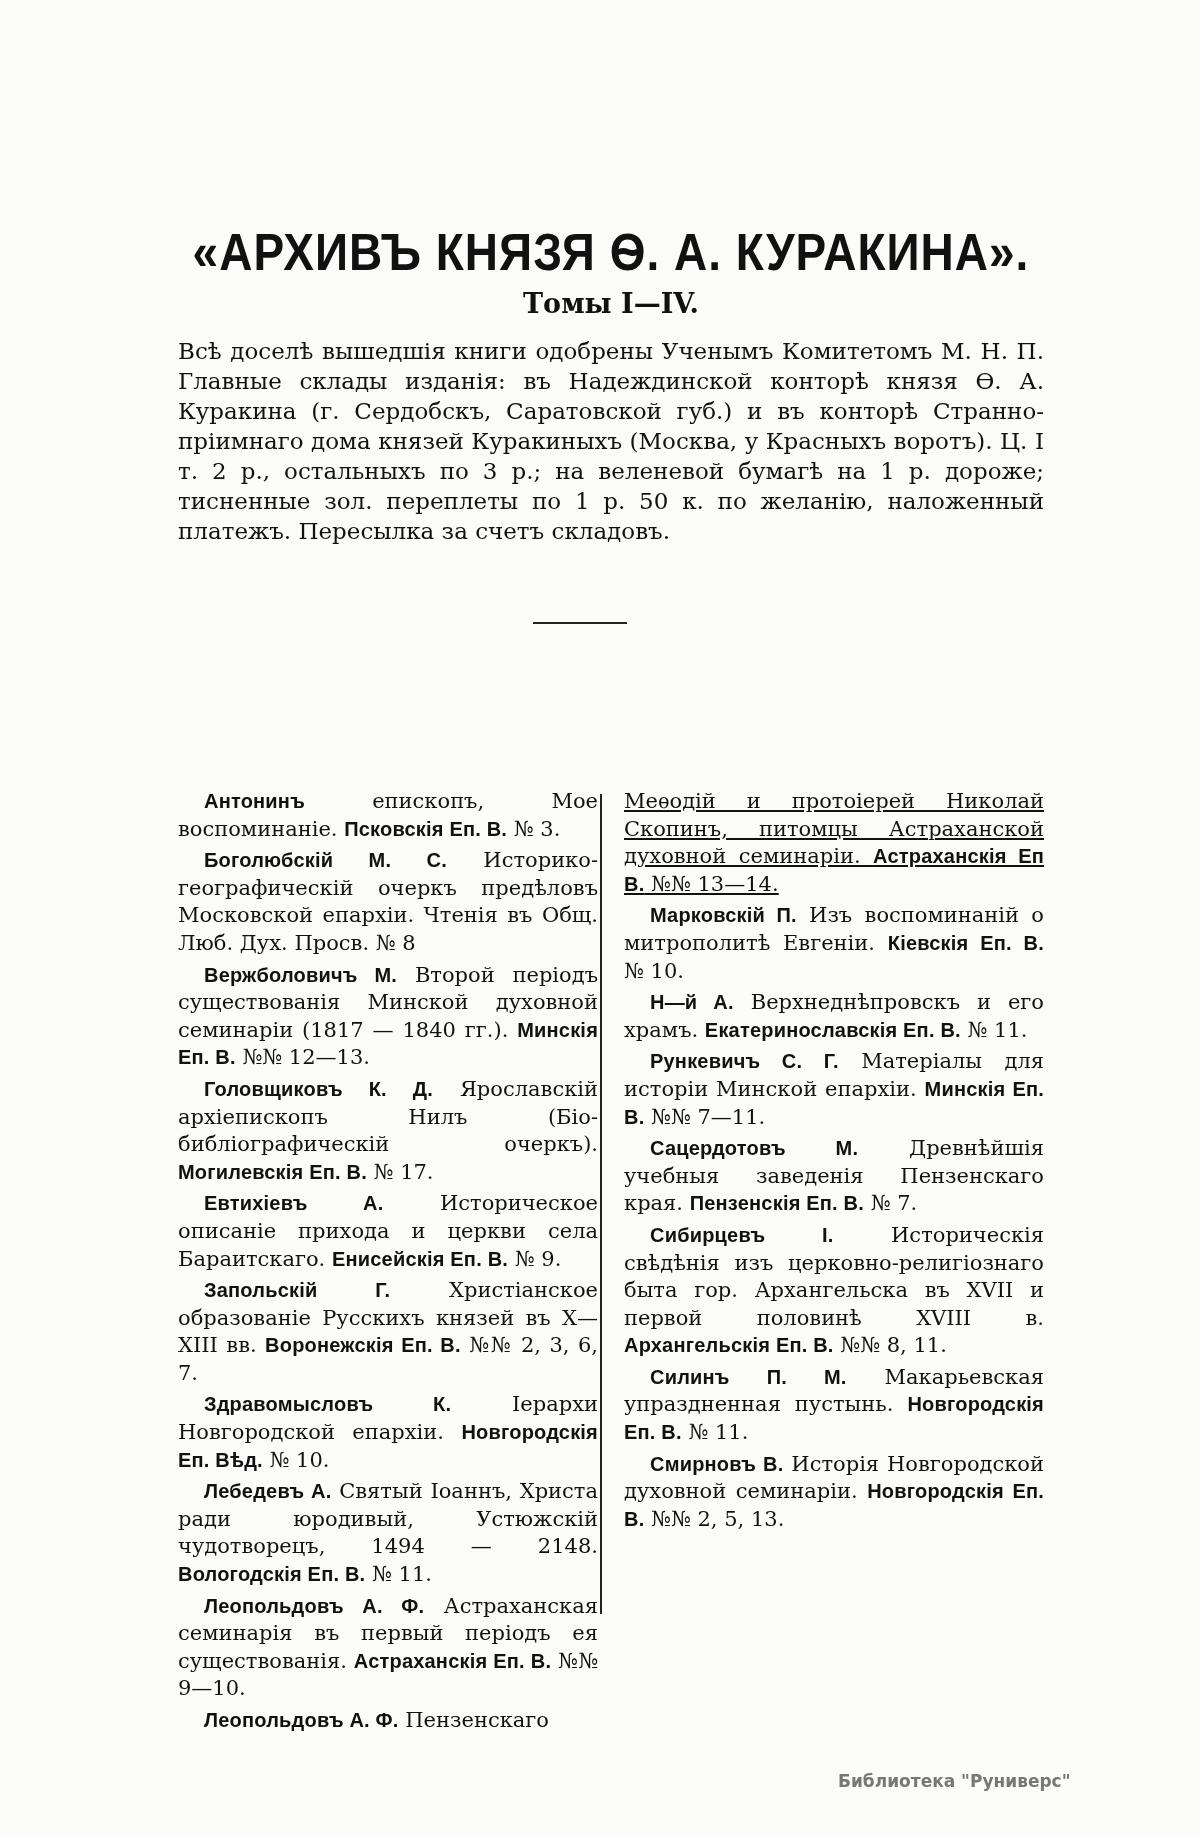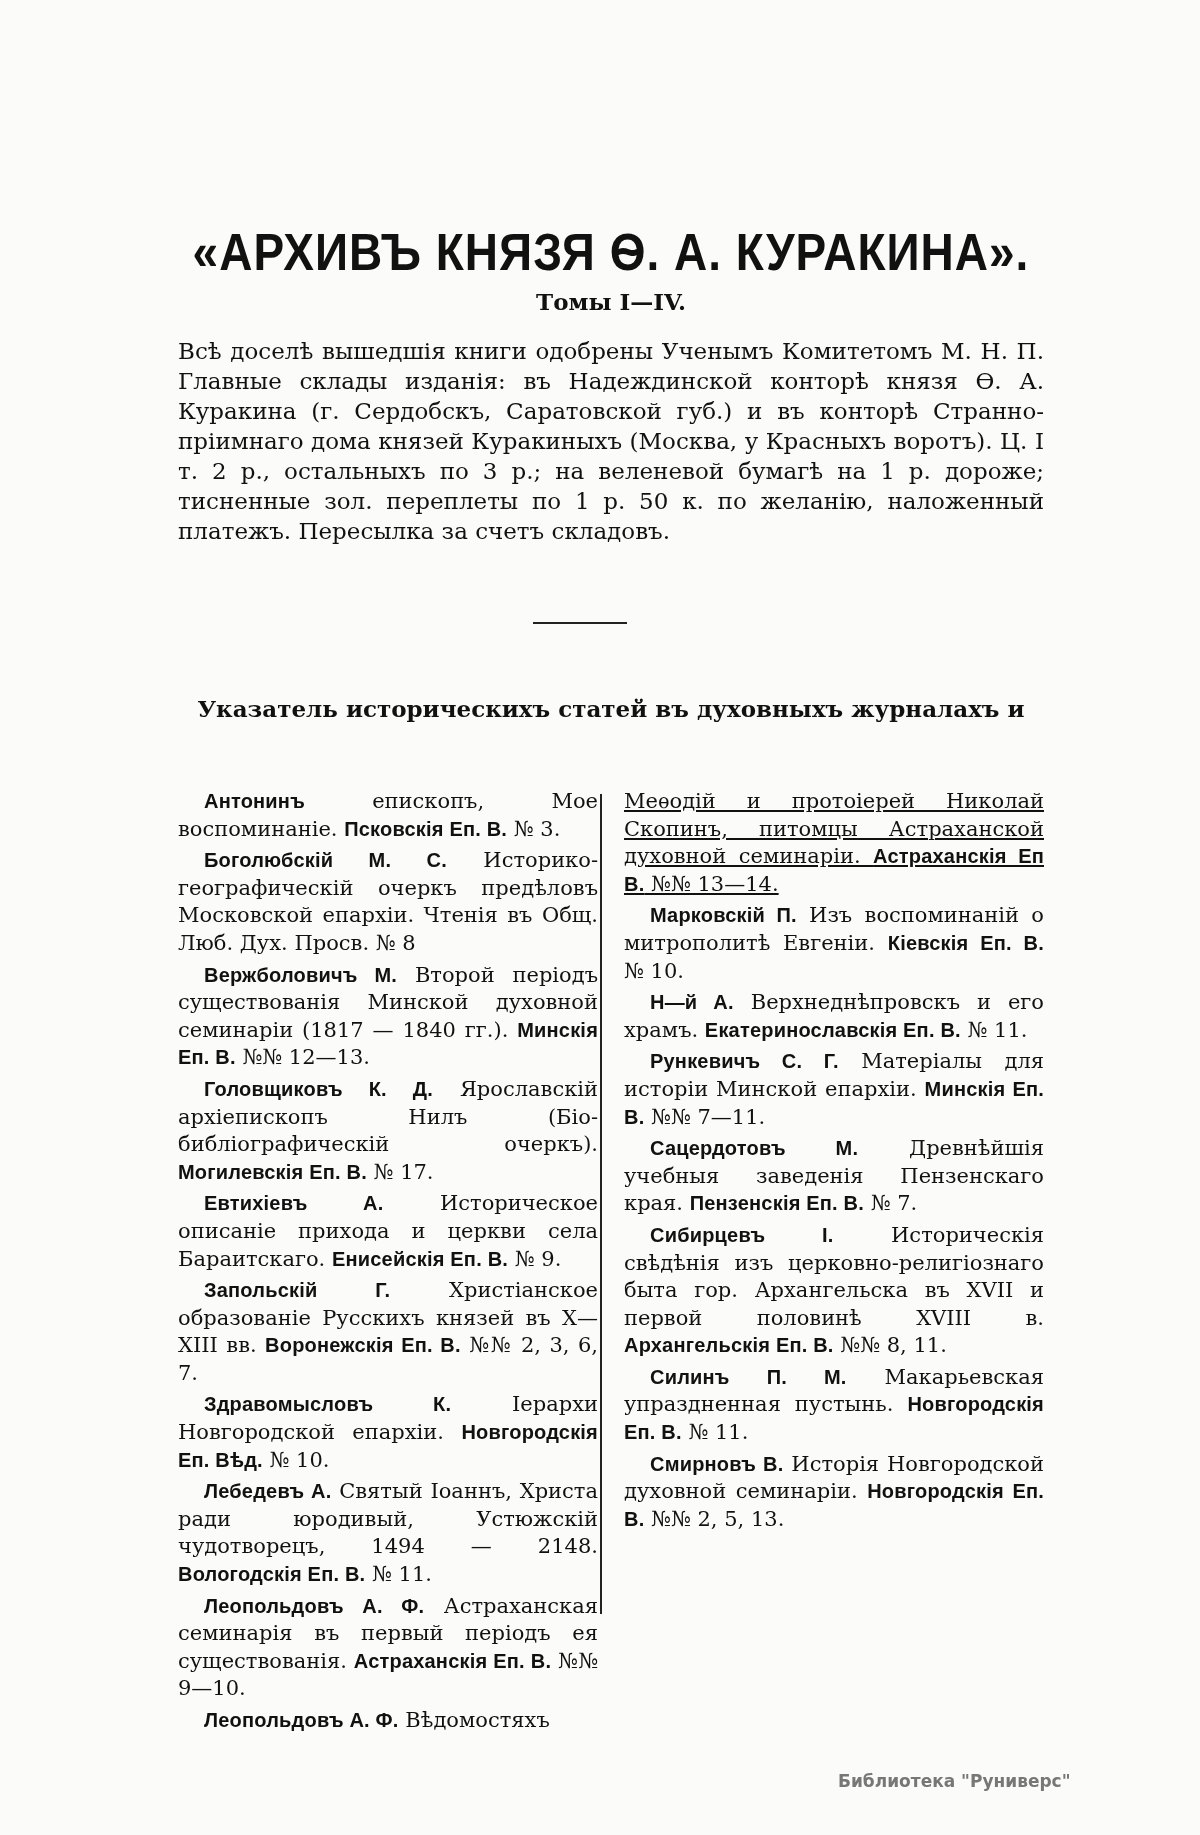--- a/index.html
+++ b/index.html
@@ -34,21 +34,21 @@
       transform: scaleY(1.12);
       transform-origin: top center;
       margin: 0;
     }
     .volumes {
       position: absolute;
       top: 288px;
       left: 0;
       width: 866px;
       text-align: center;
-      font-size: 23px;
+      font-size: 27px;
       font-weight: bold;
       margin: 0;
     }
     .intro {
       position: absolute;
       top: 336px;
       left: 0;
       width: 866px;
       font-size: 23px;
       line-height: 30px;
@@ -128,35 +128,34 @@
   <h1 class="title">«АРХИВЪ КНЯЗЯ Ѳ. А. КУРАКИНА».</h1>
   <div class="volumes">Томы I—IV.</div>
 
   <div class="intro">
     <p>Всѣ доселѣ вышедшія книги одобрены Ученымъ Комитетомъ М. Н. П. Главные склады изданія: въ Надеждинской конторѣ князя Ѳ. А. Куракина (г. Сердобскъ, Саратовской губ.) и въ конторѣ Странно-пріимнаго дома князей Куракиныхъ (Москва, у Красныхъ воротъ). Ц. I т. 2 р., остальныхъ по 3 р.; на веленевой бумагѣ на 1 р. дороже; тисненные зол. переплеты по 1 р. 50 к. по желанію, наложенный платежъ. Пересылка за счетъ складовъ.</p>
   </div>
 
   <div class="separator"></div>
 
   <div class="index-title">
-    <div>Указатель историческихъ статей въ духовныхъ журналахъ и</div>
   </div>
 
   <div class="columns">
     <div class="col left" id="col-left">
         <p class="entry"><span class="author">Антонинъ</span><span> епископъ, Мое воспоминаніе. </span><span class="source">Псковскія Еп. В.</span><span> № 3.</span></p>
         <p class="entry"><span class="author">Боголюбскій М. С.</span><span> Историко-географическій очеркъ предѣловъ Московской епархіи. Чтенія въ Общ. Люб. Дух. Просв. № 8</span><span class="source"></span><span></span></p>
         <p class="entry"><span class="author">Вержболовичъ М.</span><span> Второй періодъ существованія Минской духовной семинаріи (1817 — 1840 гг.). </span><span class="source">Минскія Еп. В.</span><span> №№ 12—13.</span></p>
         <p class="entry"><span class="author">Головщиковъ К. Д.</span><span> Ярославскій архіепископъ Нилъ (Біо-библіографическій очеркъ). </span><span class="source">Могилевскія Еп. В.</span><span> № 17.</span></p>
         <p class="entry"><span class="author">Евтихіевъ А.</span><span> Историческое описаніе прихода и церкви села Бараитскаго. </span><span class="source">Енисейскія Еп. В.</span><span> № 9.</span></p>
         <p class="entry"><span class="author">Запольскій Г.</span><span> Христіанское образованіе Русскихъ князей въ X—XIII вв. </span><span class="source">Воронежскія Еп. В.</span><span> №№ 2, 3, 6, 7.</span></p>
         <p class="entry"><span class="author">Здравомысловъ К.</span><span> Іерархи Новгородской епархіи. </span><span class="source">Новгородскія Еп. Вѣд.</span><span> № 10.</span></p>
         <p class="entry"><span class="author">Лебедевъ А.</span><span> Святый Іоаннъ, Христа ради юродивый, Устюжскій чудотворецъ, 1494 — 2148. </span><span class="source">Вологодскія Еп. В.</span><span> № 11.</span></p>
         <p class="entry"><span class="author">Леопольдовъ А. Ф.</span><span> Астраханская семинарія въ первый періодъ ея существованія. </span><span class="source">Астраханскія Еп. В.</span><span> №№ 9—10.</span></p>
-        <p class="entry"><span class="author">Леопольдовъ А. Ф.</span><span> Вѣдомостяхъ</span><span class="source"></span><span></span></p>
+        <p class="entry"><span class="author">Леопольдовъ А. Ф.</span><span> Пензенскаго</span><span class="source"></span><span></span></p>
       </div>
     <div class="divider"></div>
     <div class="col right" id="col-right">
       <p class="entry cont"><span>Меѳодій и протоіерей Николай Скопинъ, питомцы Астраханской духовной семинаріи. </span><span class="source">Астраханскія Еп В.</span><span> №№ 13—14.</span></p>
     <p class="entry"><span class="author">Марковскій П.</span><span> Изъ воспоминаній о митрополитѣ Евгеніи. </span><span class="source">Кіевскія Еп. В.</span><span> № 10.</span></p>
         <p class="entry"><span class="author">Н—й А.</span><span> Верхнеднѣпровскъ и его храмъ. </span><span class="source">Екатеринославскія Еп. В.</span><span> № 11.</span></p>
         <p class="entry"><span class="author">Рункевичъ С. Г.</span><span> Матеріалы для исторіи Минской епархіи. </span><span class="source">Минскія Еп. В.</span><span> №№ 7—11.</span></p>
         <p class="entry"><span class="author">Сацердотовъ М.</span><span> Древнѣйшія учебныя заведенія Пензенскаго края. </span><span class="source">Пензенскія Еп. В.</span><span> № 7.</span></p>
         <p class="entry"><span class="author">Сибирцевъ І.</span><span> Историческія свѣдѣнія изъ церковно-религіознаго быта гор. Архангельска въ XVII и первой половинѣ XVIII в. </span><span class="source">Архангельскія Еп. В.</span><span> №№ 8, 11.</span></p>
         <p class="entry"><span class="author">Силинъ П. М.</span><span> Макарьевская упраздненная пустынь. </span><span class="source">Новгородскія Еп. В.</span><span> № 11.</span></p>

